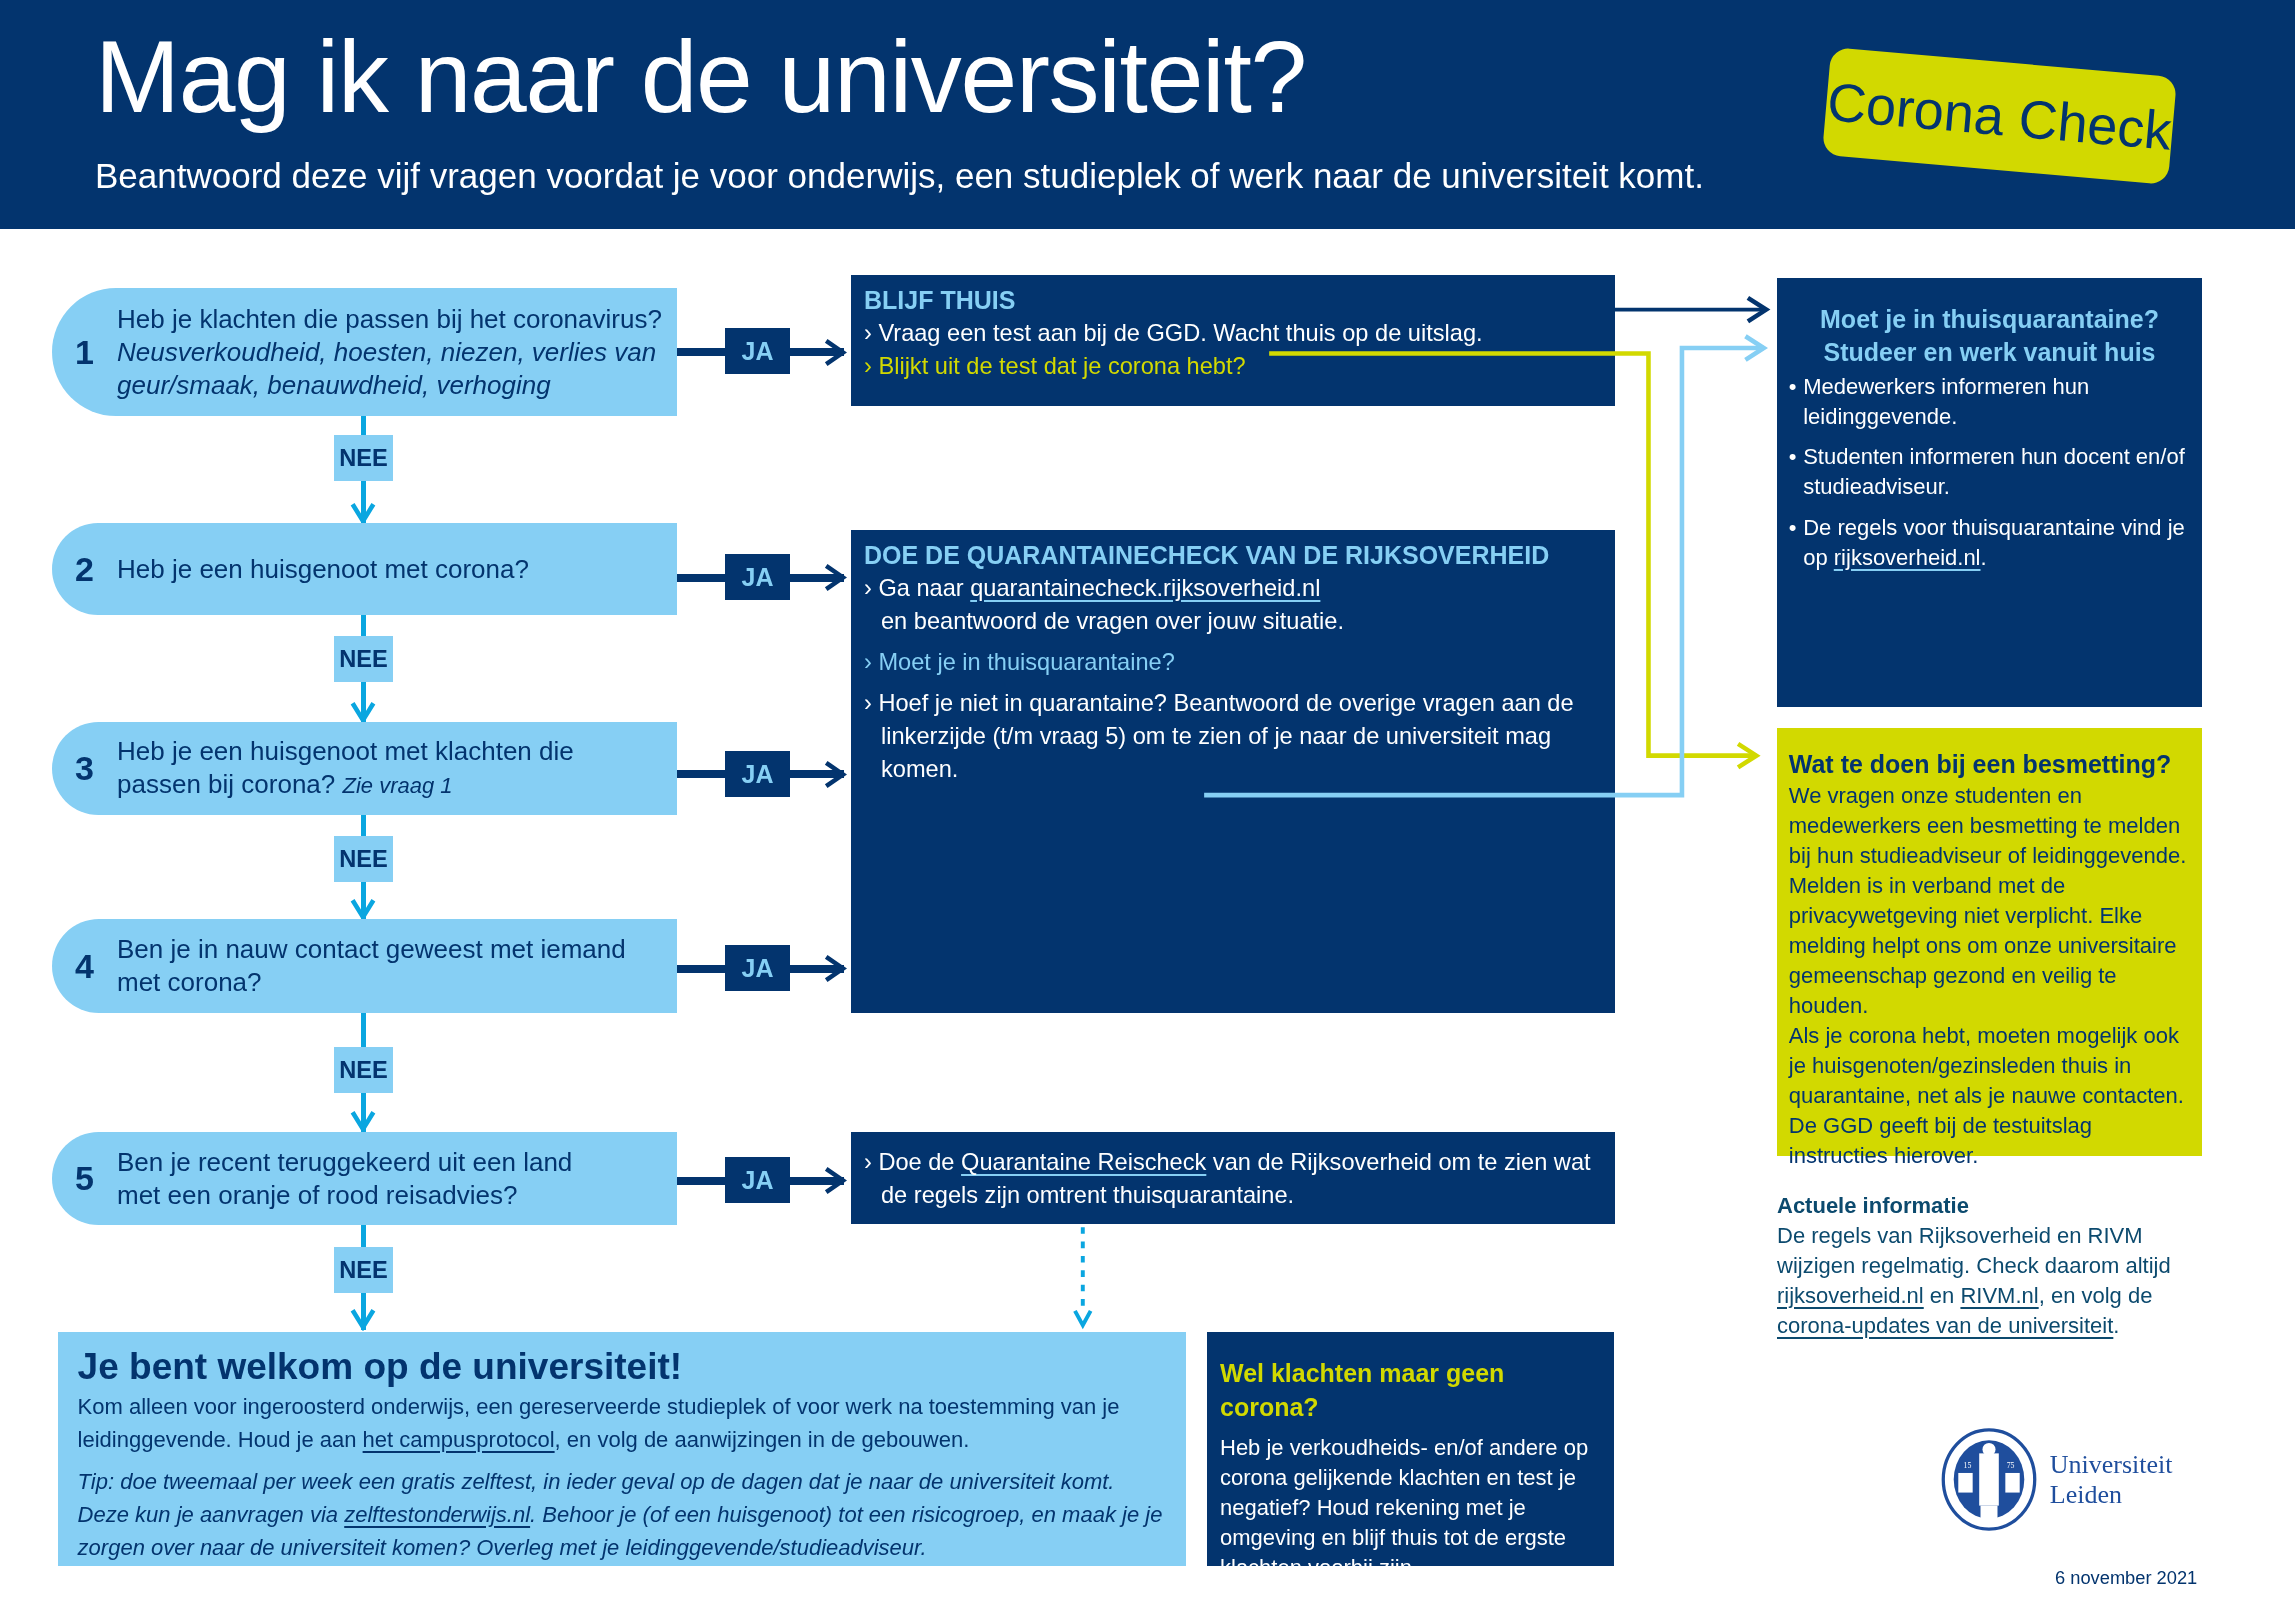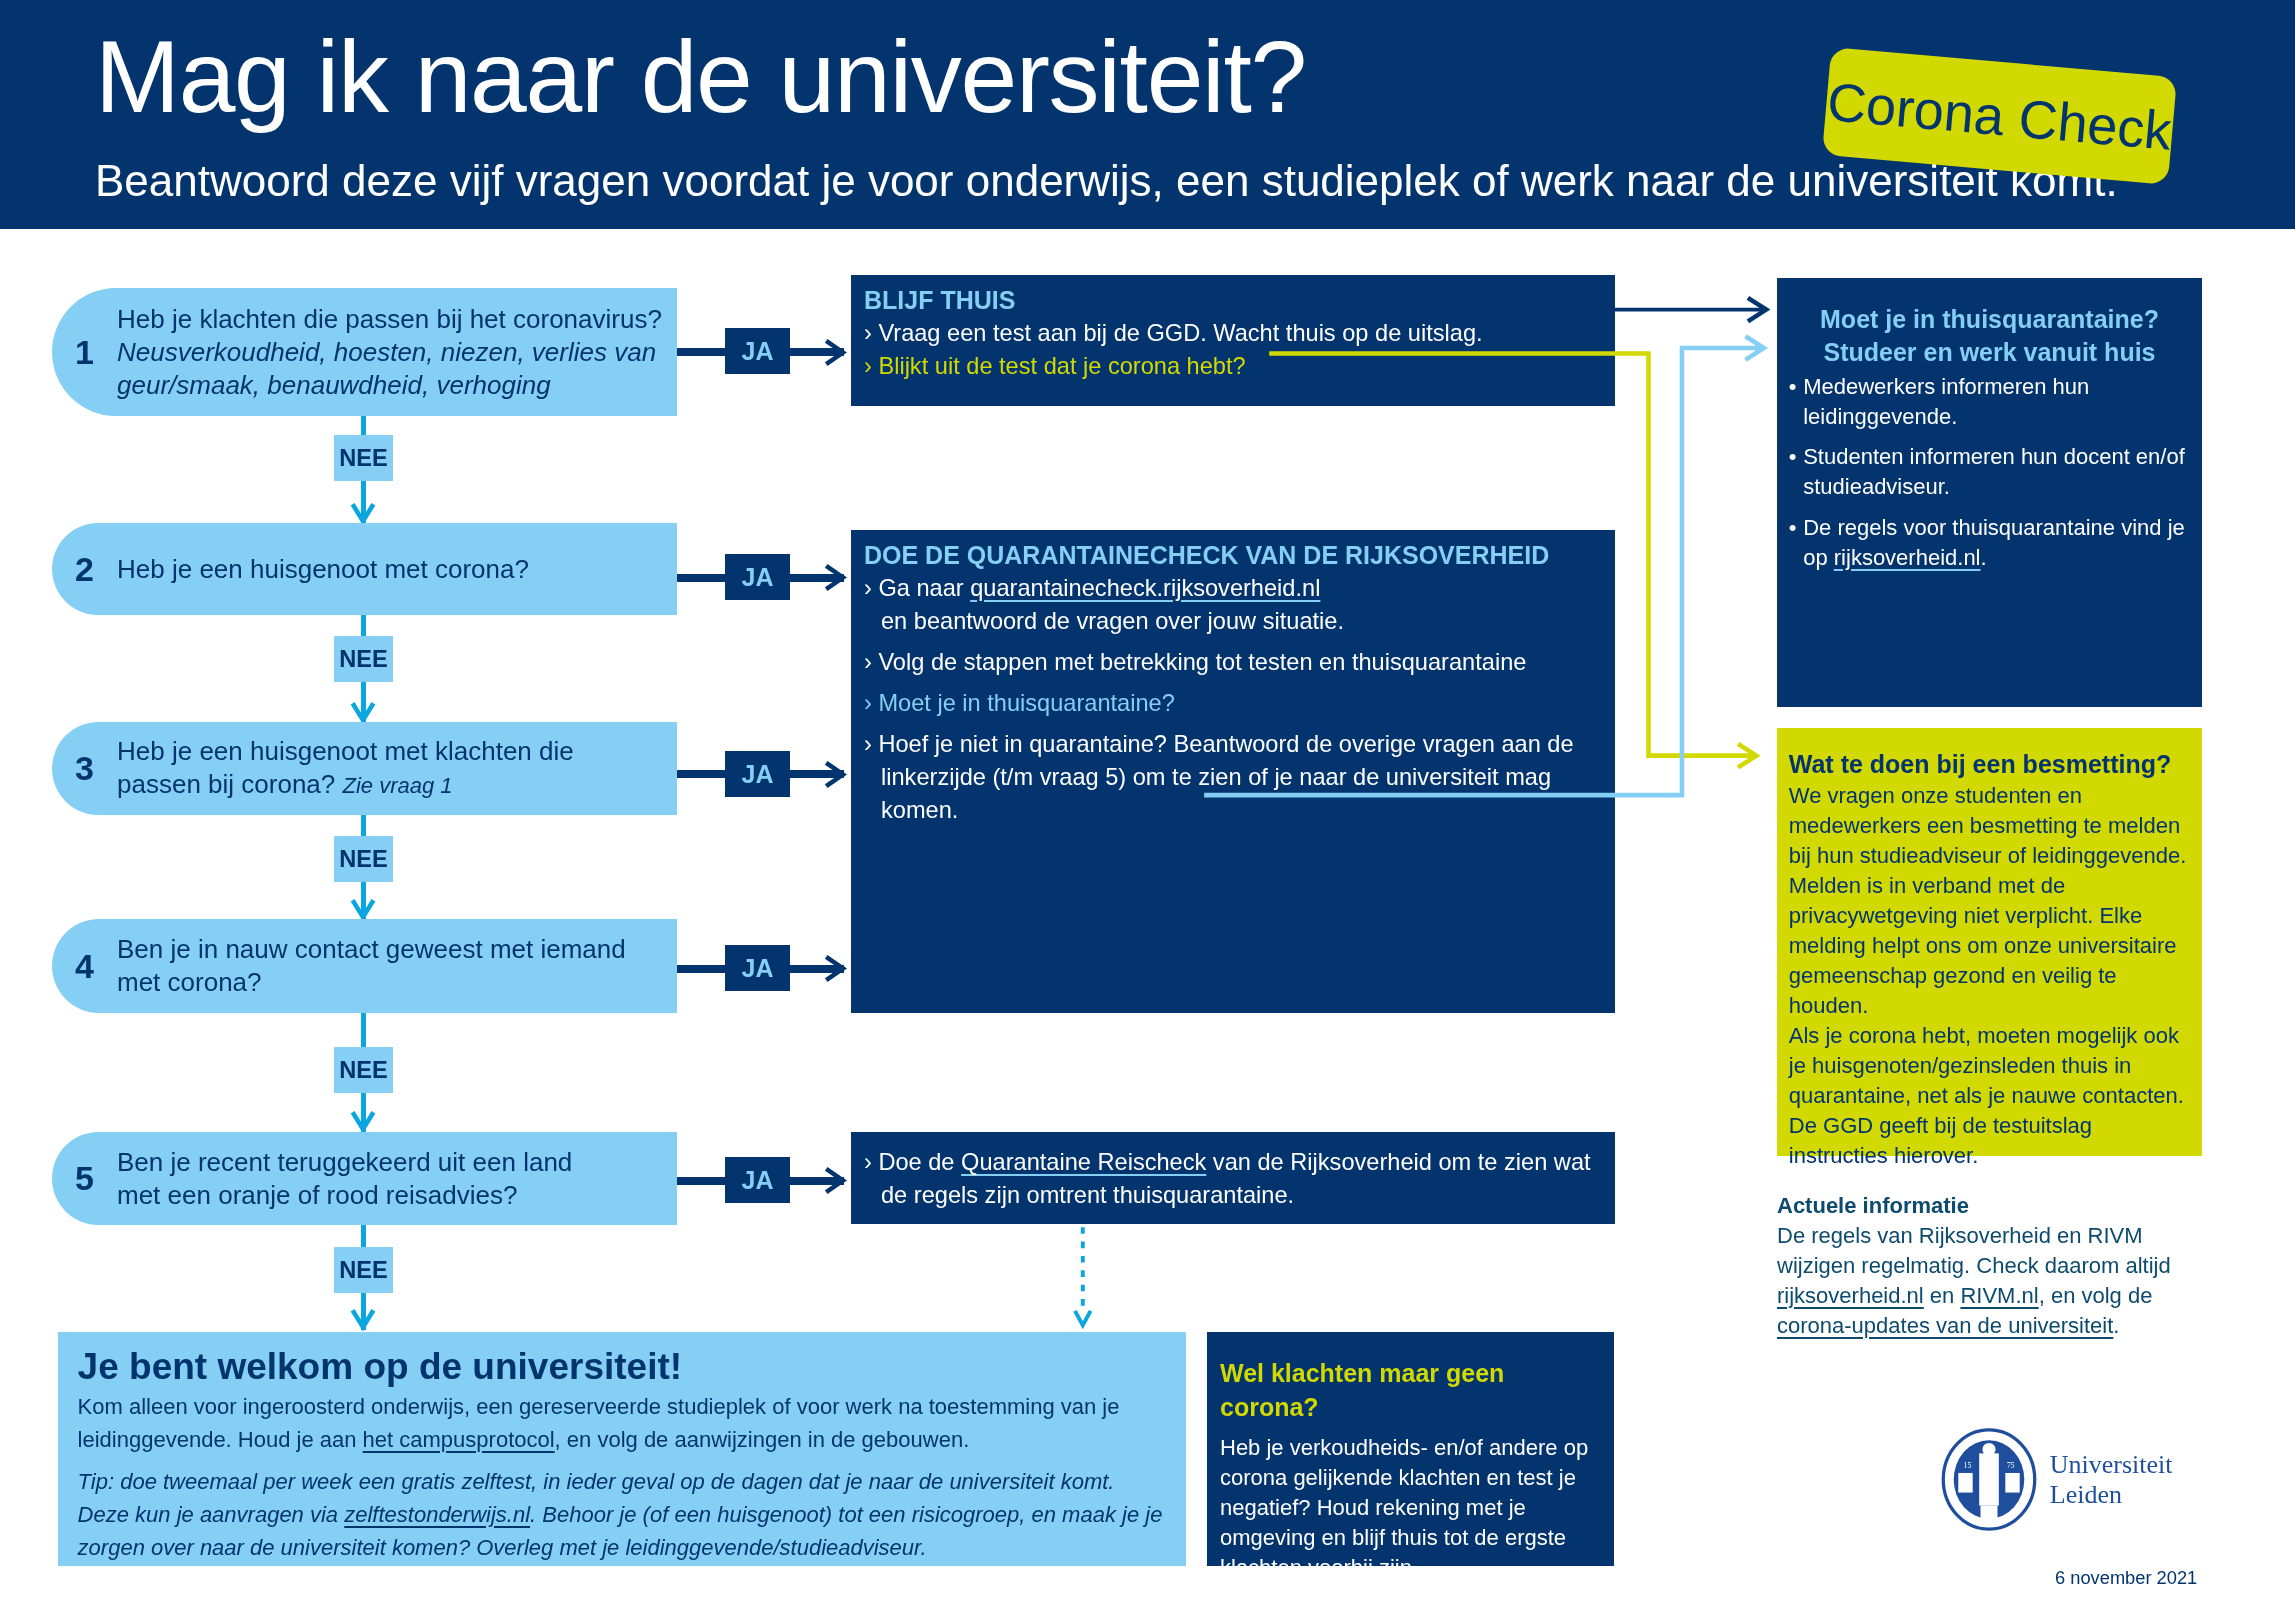--- a/index.html
+++ b/index.html
@@ -1,21 +1,21 @@
 <!DOCTYPE html>
 <html style="font-size:10.5px"><head>
 <meta charset="utf-8">
 <style>
   html,body{margin:0;padding:0;}
   body{width:2295px;height:1623px;position:relative;background:#ffffff;overflow:hidden;font-family:"Liberation Sans",sans-serif;color:#03346e;}
   .abs{position:absolute;box-sizing:border-box;}
   
   .header{left:0;top:0;width:2295px;height:229px;background:#03346e;}
   .title{left:95px;top:26px;font-size:102px;font-weight:400;color:#fff;letter-spacing:-1.3px;white-space:nowrap;line-height:1;}
-  .subtitle{left:95px;top:156px;font-size:44px;color:#fff;white-space:nowrap;}
+  .subtitle{left:95px;top:156px;font-size:35px;color:#fff;white-space:nowrap;}
   .badge{left:1826px;top:62px;width:347px;height:108px;background:#d2d900;border-radius:18.3px;transform:rotate(5deg);display:flex;align-items:center;justify-content:center;}
   .badge span{font-size:54px;color:#03346e;white-space:nowrap;}
   
   .q{left:52px;width:625px;background:#86cff4;border-radius:72px 0 0 72px;display:flex;align-items:center;}
   .q .num{width:65px;text-align:center;font-size:34px;font-weight:700;color:#03346e;flex:none;}
   .q .qt{font-size:26px;line-height:33px;color:#03346e;}
   .q .qt i{font-style:italic;}
   .vline{width:4.6px;background:#0aa6e0;left:361px;}
   .nee{left:334px;width:59px;height:46px;background:#86cff4;display:flex;align-items:center;justify-content:center;font-weight:700;font-size:23.6px;color:#03346e;}
   .down-arrow{left:350px;width:26px;height:26px;}
@@ -146,21 +146,20 @@
 <div class="abs bbox" style="top:275px;height:131px;">
   <p class="h">BLIJF THUIS</p>
   <p>› Vraag een test aan bij de GGD. Wacht thuis op de uitslag.</p>
   <p class="yel">› Blijkt uit de test dat je corona hebt?</p>
 </div>
 
 <div class="abs bbox" style="top:530px;height:483px;">
   <p class="h">DOE DE QUARANTAINECHECK VAN DE RIJKSOVERHEID</p>
   <p><span>› Ga naar </span><span class="u">quarantainecheck.rijksoverheid.nl</span></p>
   <p style="padding-left:17px;">en beantwoord de vragen over jouw situatie.</p>
-  <p style="margin-top:7.9px;">› Volg de stappen met betrekking tot testen en thuisquarantaine</p>
   <p class="lb" style="margin-top:7.9px;">› Moet je in thuisquarantaine?</p>
   <p class="bullet" style="margin-top:7.9px;">› Hoef je niet in quarantaine? Beantwoord de overige vragen aan de linkerzijde (t/m vraag 5) om te zien of je naar de universiteit mag komen.</p>
 </div>
 
 <div class="abs bbox" style="top:1132px;height:92px;padding-top:14.4px;">
   <p class="bullet"><span>› Doe de </span><span class="u">Quarantaine Reischeck</span><span> van de Rijksoverheid om te zien wat de regels zijn omtrent thuisquarantaine.</span></p>
 </div>
 
 <svg class="abs" style="left:1073px;top:1227px;width:19.6px;height:105px;" viewBox="0 0 30 160">
   <line x1="15" y1="0" x2="15" y2="130" stroke="#0aa6e0" stroke-width="6" stroke-dasharray="10,12"></line>

